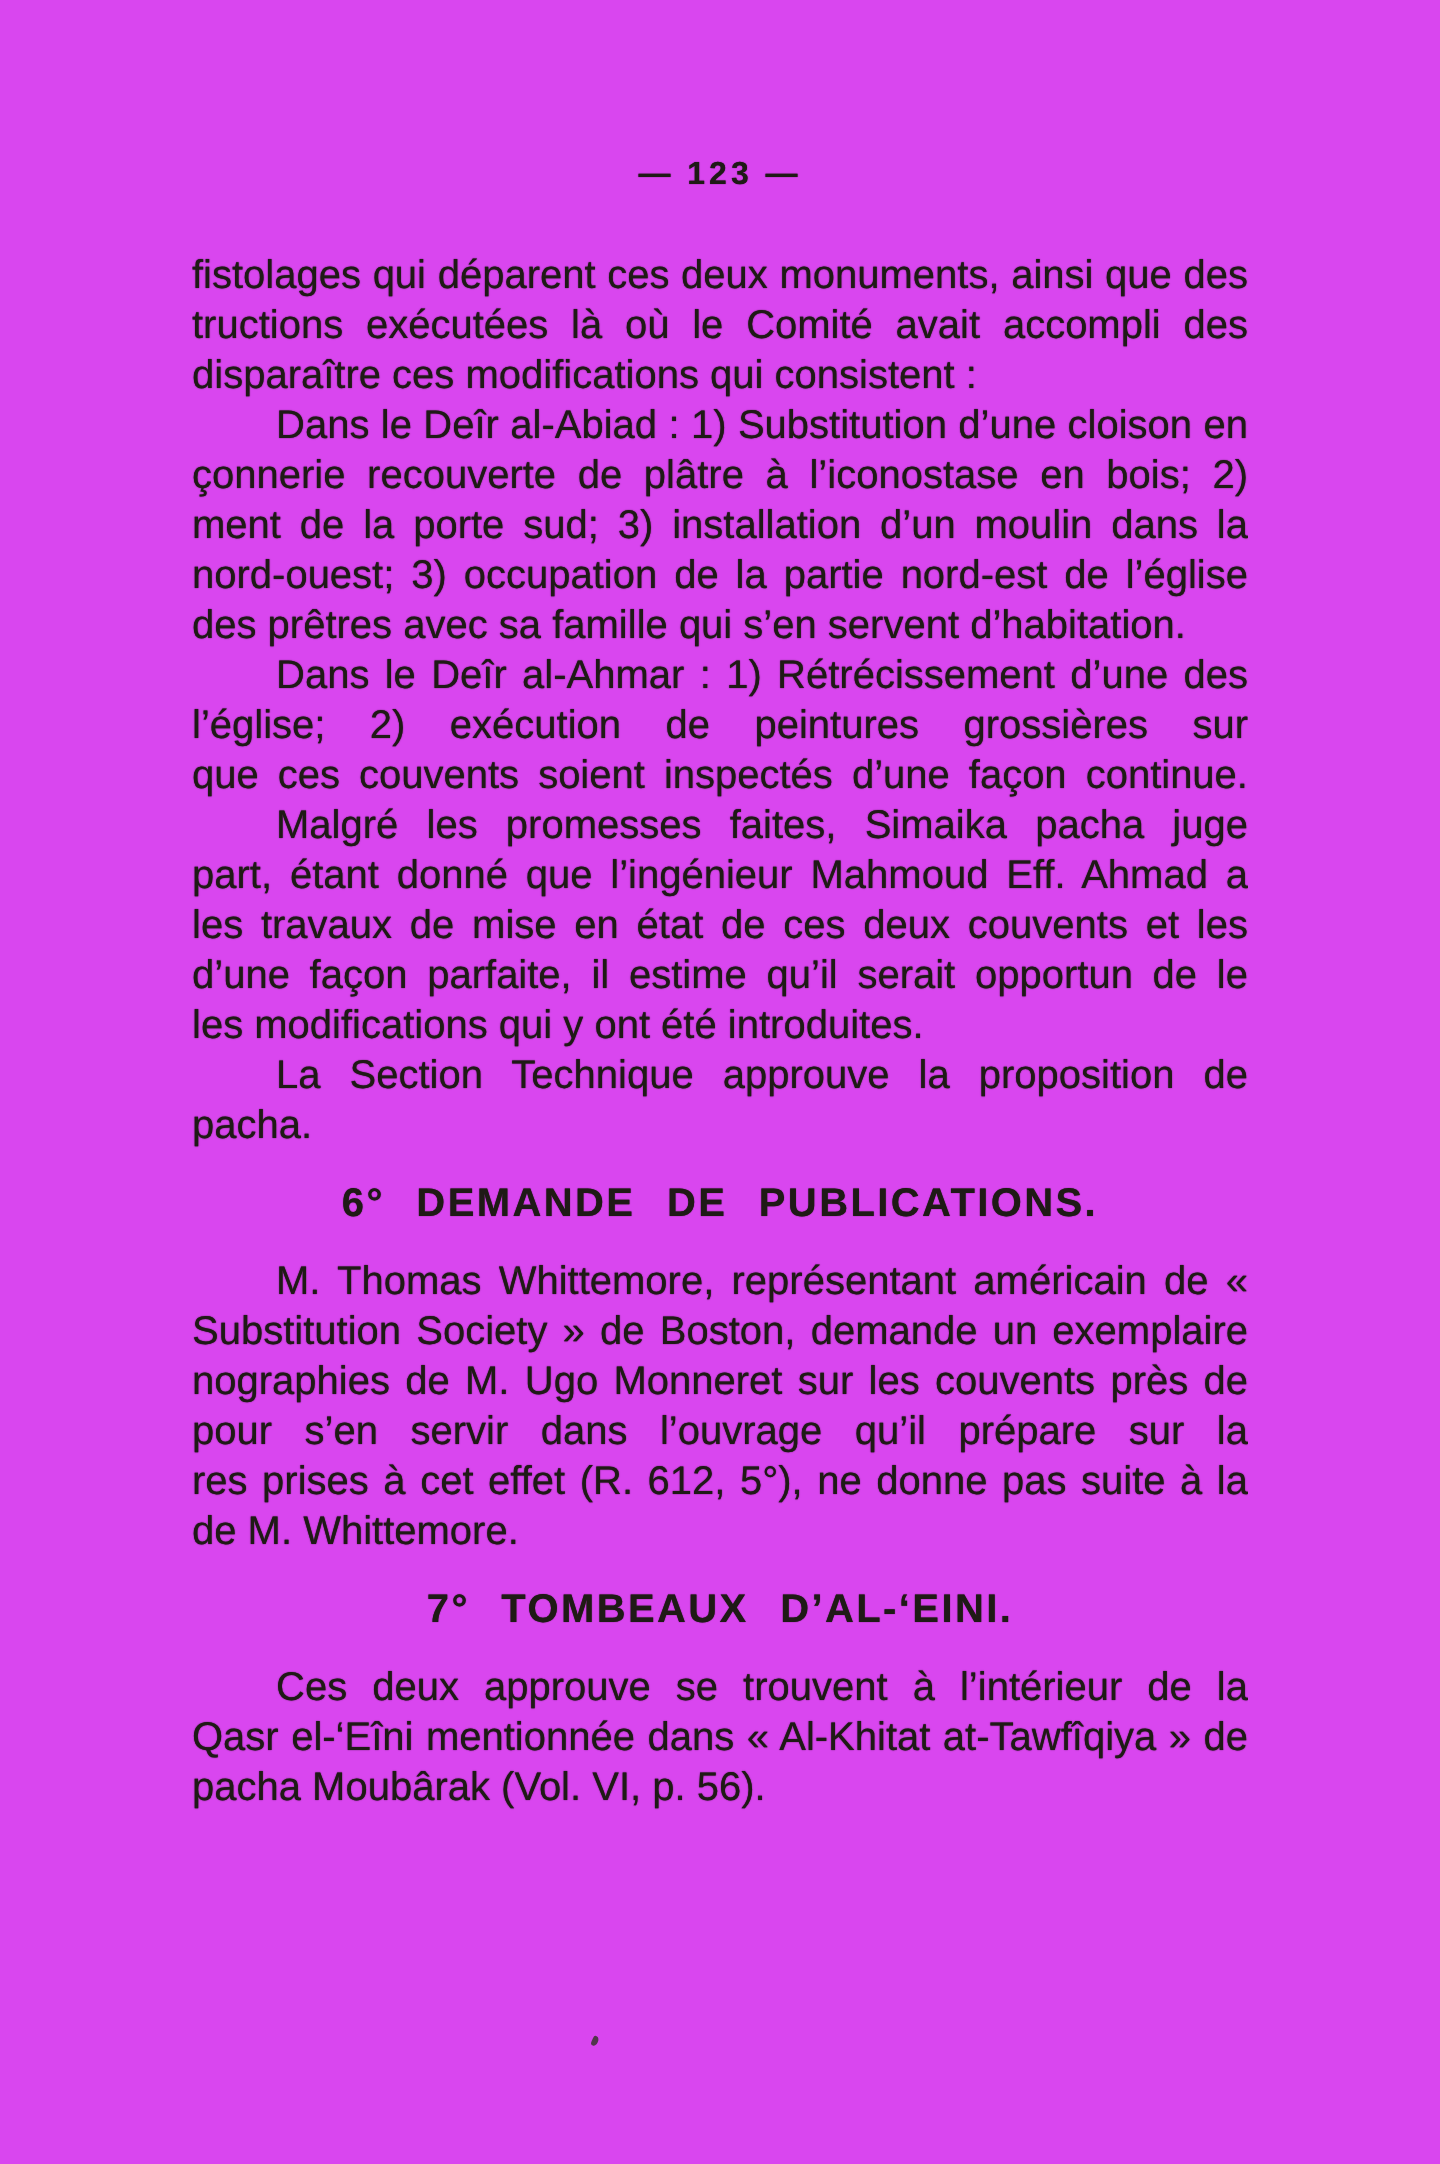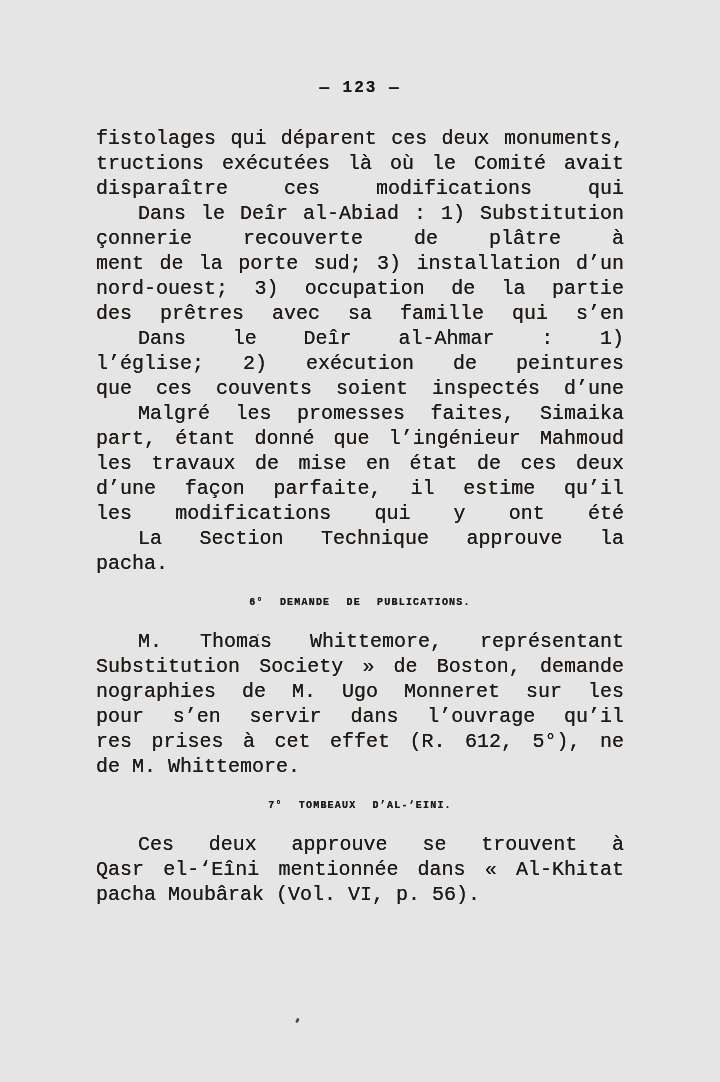--- a/index.html
+++ b/index.html
@@ -5,23 +5,23 @@
   html, body {
     margin: 0;
     padding: 0;
     background: #ffffff;
   }
   .page {
     position: relative;
     width: 720px;
     height: 1082px;
     margin: 0;
-    background: #e5e5e5;
+    background: #d946ef;
     overflow: hidden;
-    font-family: Liberation Mono, monospace;
+    font-family: Liberation Sans, sans-serif;
     color: #1f1a16;
   }
   .text-block {
     width: 528px;
     margin: 0 auto;
     padding-top: 78px;
   }
   .page-number {
     text-align: center;
     font-weight: 700;
@@ -46,21 +46,21 @@
   }
   .line--last {
     text-align-last: left;
   }
   .line--indent {
     text-indent: 42px;
   }
   .heading {
     text-align-last: center;
     font-weight: 700;
-    font-size: 10px;
+    font-size: 20px;
     line-height: 25px;
     letter-spacing: 1.2px;
     word-spacing: 9px;
     margin: 14px 0 14px 0;
     text-shadow: 0 0 0.5px rgba(25,20,16,0.9);
   }
   .ink-speck {
     position: absolute;
     background: #3a342e;
     border-radius: 50%;

